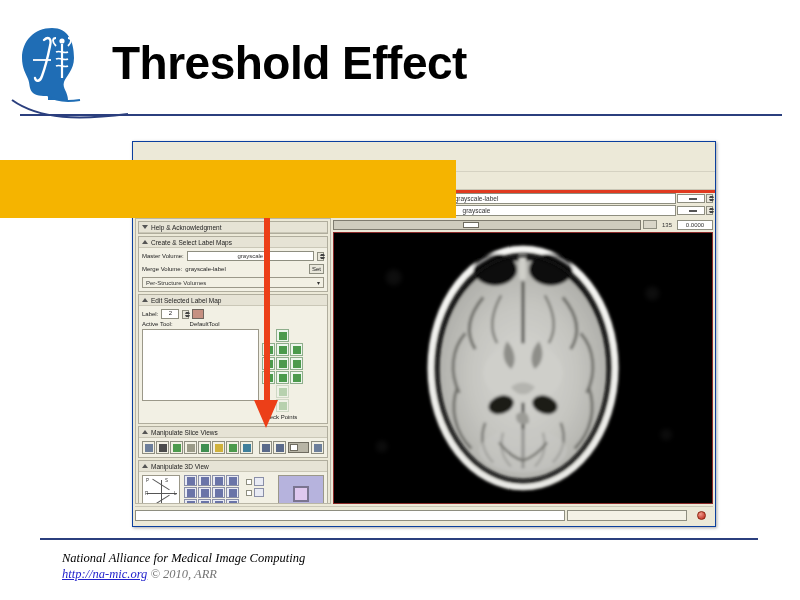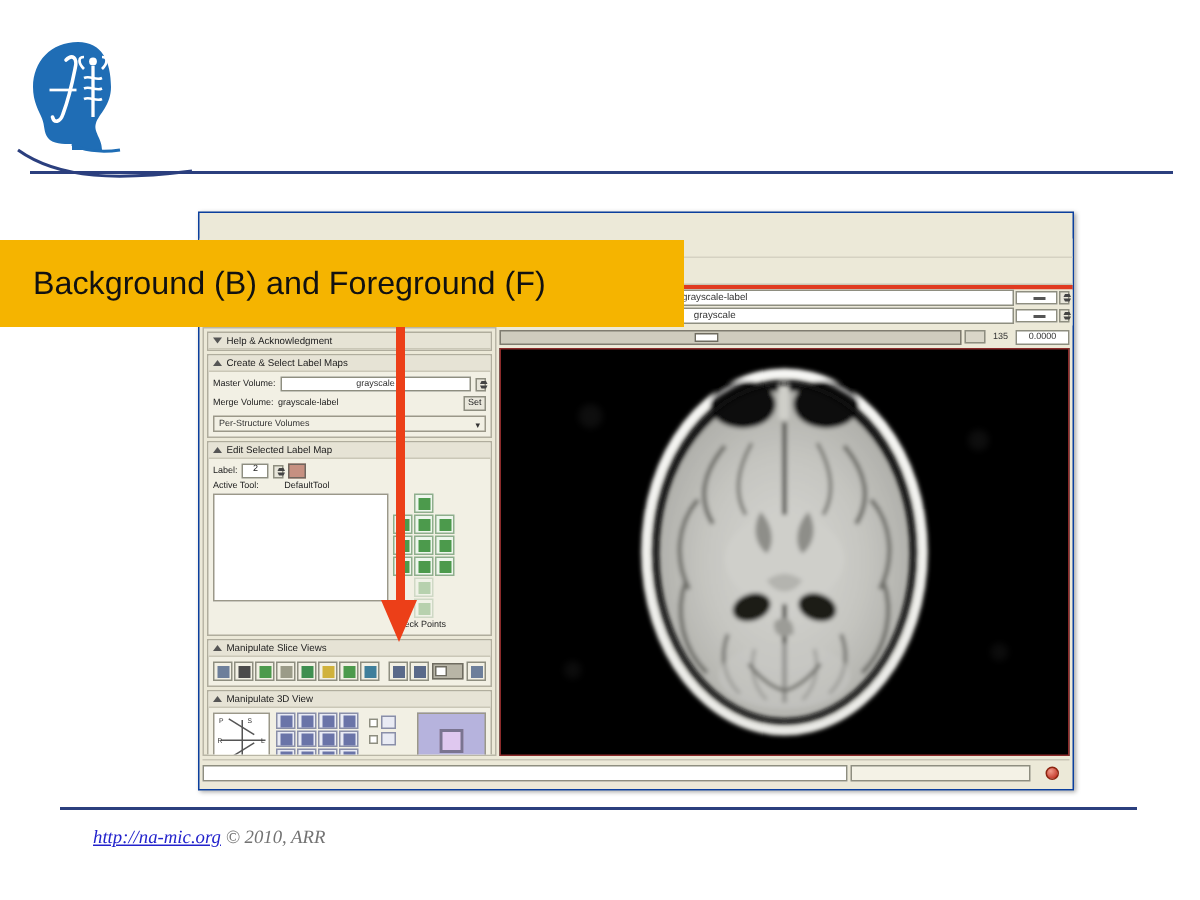--- a/index.html
+++ b/index.html
@@ -317,20 +317,21 @@
 
     <line x1="44" y1="18" x2="44" y2="52" stroke="#ffffff" stroke-width="2.2"></line>
     <circle cx="44" cy="15" r="2.6" fill="#ffffff"></circle>
     <path d="M38 20 C34 16 34 12 38 12" stroke="#ffffff" stroke-width="1.8" fill="none"></path>
     <path d="M50 20 C54 16 54 12 50 12" stroke="#ffffff" stroke-width="1.8" fill="none"></path>
     <path d="M38 26 C42 24 46 28 50 26" stroke="#ffffff" stroke-width="1.7" fill="none"></path>
     <path d="M38 33 C42 31 46 35 50 33" stroke="#ffffff" stroke-width="1.7" fill="none"></path>
     <path d="M38 40 C42 38 46 42 50 40" stroke="#ffffff" stroke-width="1.7" fill="none"></path>
   </svg>
 
+  <div id="page-title">Threshold Effect</div>
 
   <div id="header-rule"></div>
   <svg id="header-rule-curve" viewBox="0 0 120 26">
     <path d="M2 4 C30 24 70 24 118 18" stroke="#2b3f7e" stroke-width="2" fill="none"></path>
   </svg>
 </div>
 
 <div id="slicer-window">
 
 
@@ -744,22 +745,22 @@
       <div id="status-stop-dot"></div>
     </div>
   </div>
 </div>
 
 <svg id="arrow-svg" viewBox="0 0 40 222">
   <path d="M18 0 L18 186 L8 186 L20 214 L32 186 L24 186 L24 0 Z" fill="#ec3f18"></path>
 </svg>
 
 <div id="callout">
-  <div class="line">Background (B) and Foreground (F)</div>
 </div>
 
 <div id="footer-rule"></div>
 <div id="footer-text">
+  <div>National Alliance for Medical Image Computing</div>
   <div>
     <span id="footer-link">http://na-mic.org</span>
     <span id="footer-copy">© 2010, ARR</span>
   </div>
 </div>
 
 </body></html>

